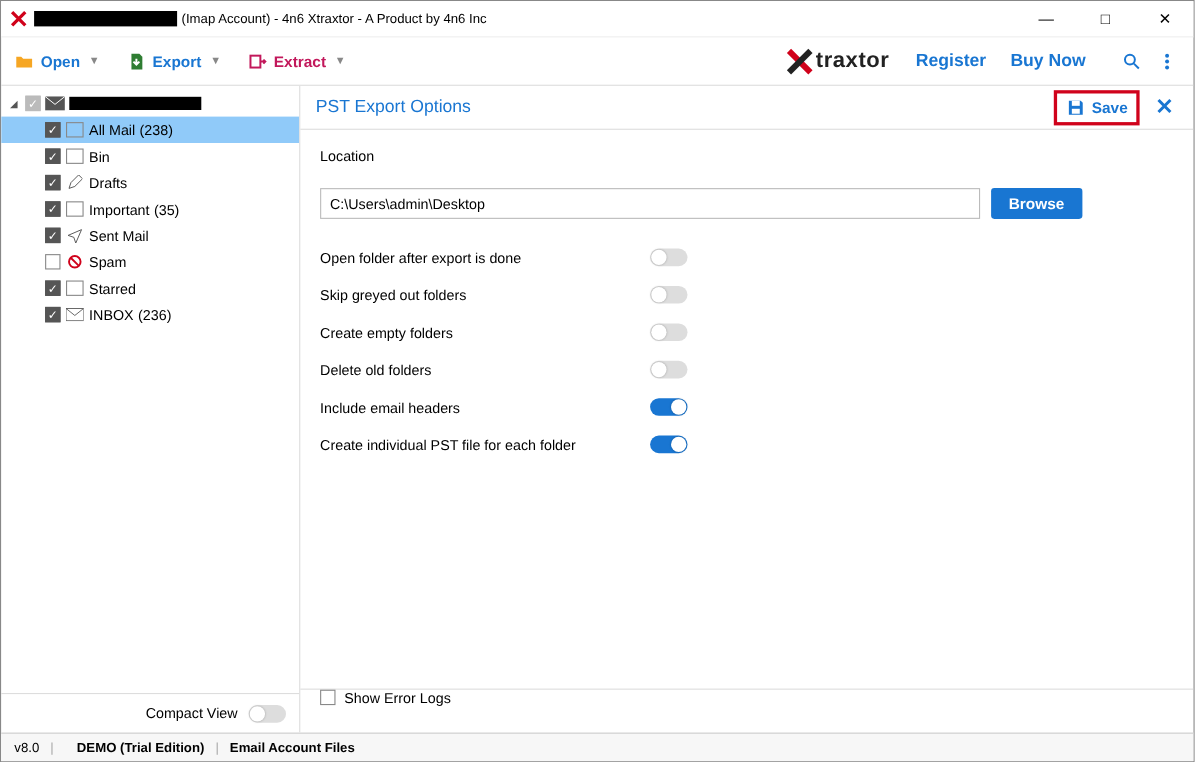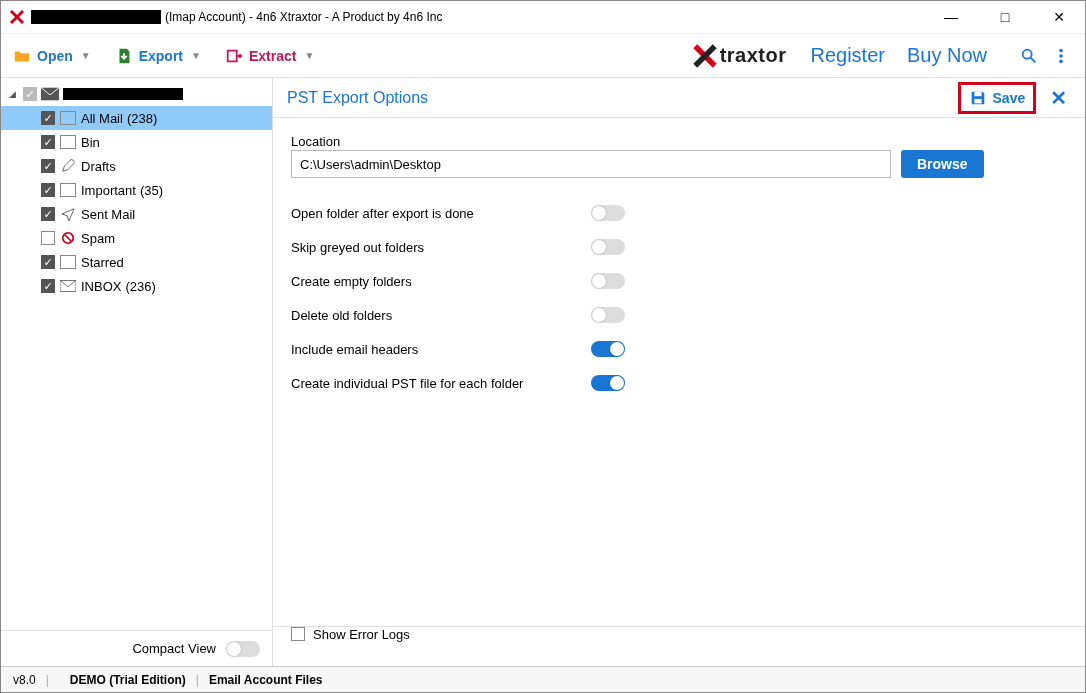--- a/index.html
+++ b/index.html
@@ -11,21 +11,21 @@
 .titlebar .win-btn { width: 36px; height: 28px; display: flex; align-items: center; justify-content: center; cursor: pointer; font-size: 14px; }
 .toolbar { height: 44px; display: flex; align-items: center; padding: 0 12px; border-bottom: 1px solid #ddd; }
 .tool-btn { display: flex; align-items: center; gap: 6px; margin-right: 24px; font-size: 14px; font-weight: 600; cursor: pointer; }
 .tool-btn.open { color: #1976d2; }
 .tool-btn.export { color: #1976d2; }
 .tool-btn.extract { color: #c2185b; }
 .tool-btn .chev { font-size: 10px; color: #888; margin-left: 2px; }
 .toolbar .spacer { flex: 1; }
 .brand { display:flex; align-items:center; gap:2px; margin-right: 24px; }
 .brand .x-txt { color:#222; font-weight:700; font-size:20px; letter-spacing:0.5px;}
-.link-btn { color:#1976d2; font-weight:400; font-size:20px; margin-right:22px; cursor:pointer; }
+.link-btn { color:#1976d2; font-weight:700; font-size:16px; margin-right:22px; cursor:pointer; }
 .ic-btn { width:24px; height:24px; display:flex; align-items:center; justify-content:center; cursor:pointer; color:#1976d2; margin-left:8px; }
 .content { flex:1; display:flex; overflow:hidden; }
 .sidebar { width: 272px; border-right:1px solid #ddd; display:flex; flex-direction:column; }
 .tree { flex:1; overflow:auto; font-size:13px; padding-top:4px; }
 .tree-row { display:flex; align-items:center; height:24px; padding-left:12px; cursor:pointer; gap:4px; }
 .tree-row.root { padding-left:8px; }
 .tree-row.child { padding-left:40px; }
 .tree-row.selected { background:#90caf9; }
 .tree-row .tri { font-size:9px; color:#555; width:10px; }
 .cb { width:14px; height:14px; border:1px solid #888; display:flex; align-items:center; justify-content:center; font-size:11px; color:#fff; }
@@ -39,21 +39,21 @@
 .switch.on { background:#1976d2; }
 .switch.on::after { left:19px; }
 .main { flex:1; display:flex; flex-direction:column; }
 .panel-header { height:40px; display:flex; align-items:center; padding:0 14px; border-bottom:1px solid #ddd; }
 .panel-title { color:#1976d2; font-size:16px; }
 .panel-header .right { margin-left:auto; display:flex; align-items:center; gap:10px; }
 .save-box { border:3px solid #d0021b; padding:4px 8px; display:flex; align-items:center; gap:8px; }
 .save-btn { display:flex; align-items:center; gap:6px; color:#1976d2; font-weight:600; font-size:14px; cursor:pointer; }
 .close-x { color:#1976d2; font-size:20px; font-weight:700; cursor:pointer; padding:0 4px; }
 .panel-body { flex:1; padding:16px 18px; font-size:13px; overflow:auto; }
-.loc-label { margin-bottom:1px; }
+.loc-label { margin-bottom:22px; }
 .loc-row { display:flex; gap:10px; margin-bottom:18px; }
 .loc-input { flex:1; border:1px solid #bbb; padding:4px 8px; font-size:13px; background:#fff; max-width:600px;}
 .browse-btn { background:#1976d2; color:#fff; border:none; padding:6px 16px; font-size:14px; font-weight:600; border-radius:3px; cursor:pointer; }
 .opt-row { display:flex; align-items:center; height:34px; }
 .opt-row .lbl { width:300px; }
 .panel-footer { height:40px; border-top:1px solid #ddd; display:flex; align-items:flex-start; padding:0 18px; font-size:13px; gap:8px; }
 .statusbar { height:26px; border-top:1px solid #ccc; display:flex; align-items:center; font-size:12px; padding:0 12px; gap:10px; background:#f7f7f7; }
 .statusbar .sep { color:#aaa; }
 .svg-ic { width:18px; height:18px; }
 .redacted2 { background:#000; display:inline-block; width:120px; height:12px; }

